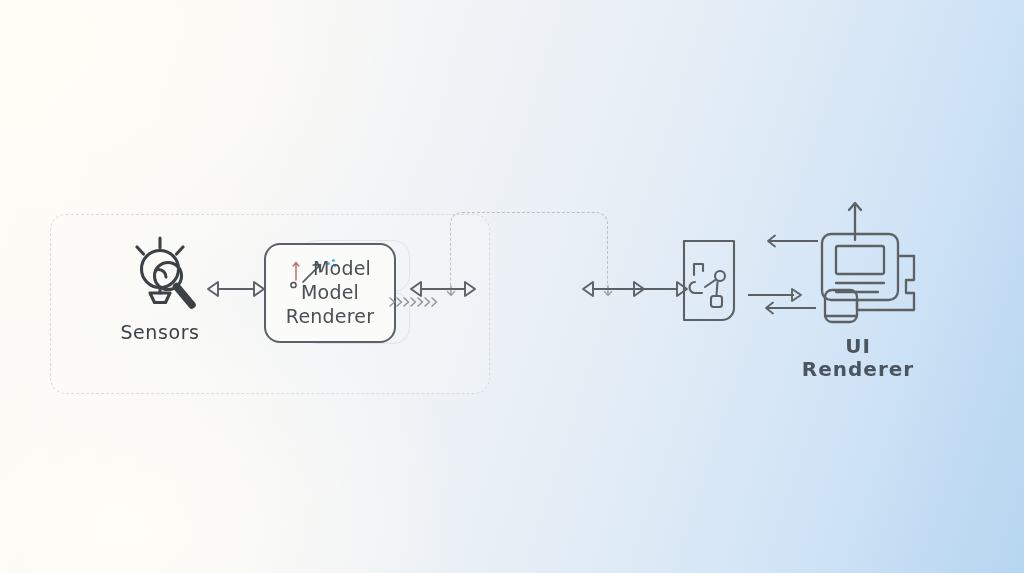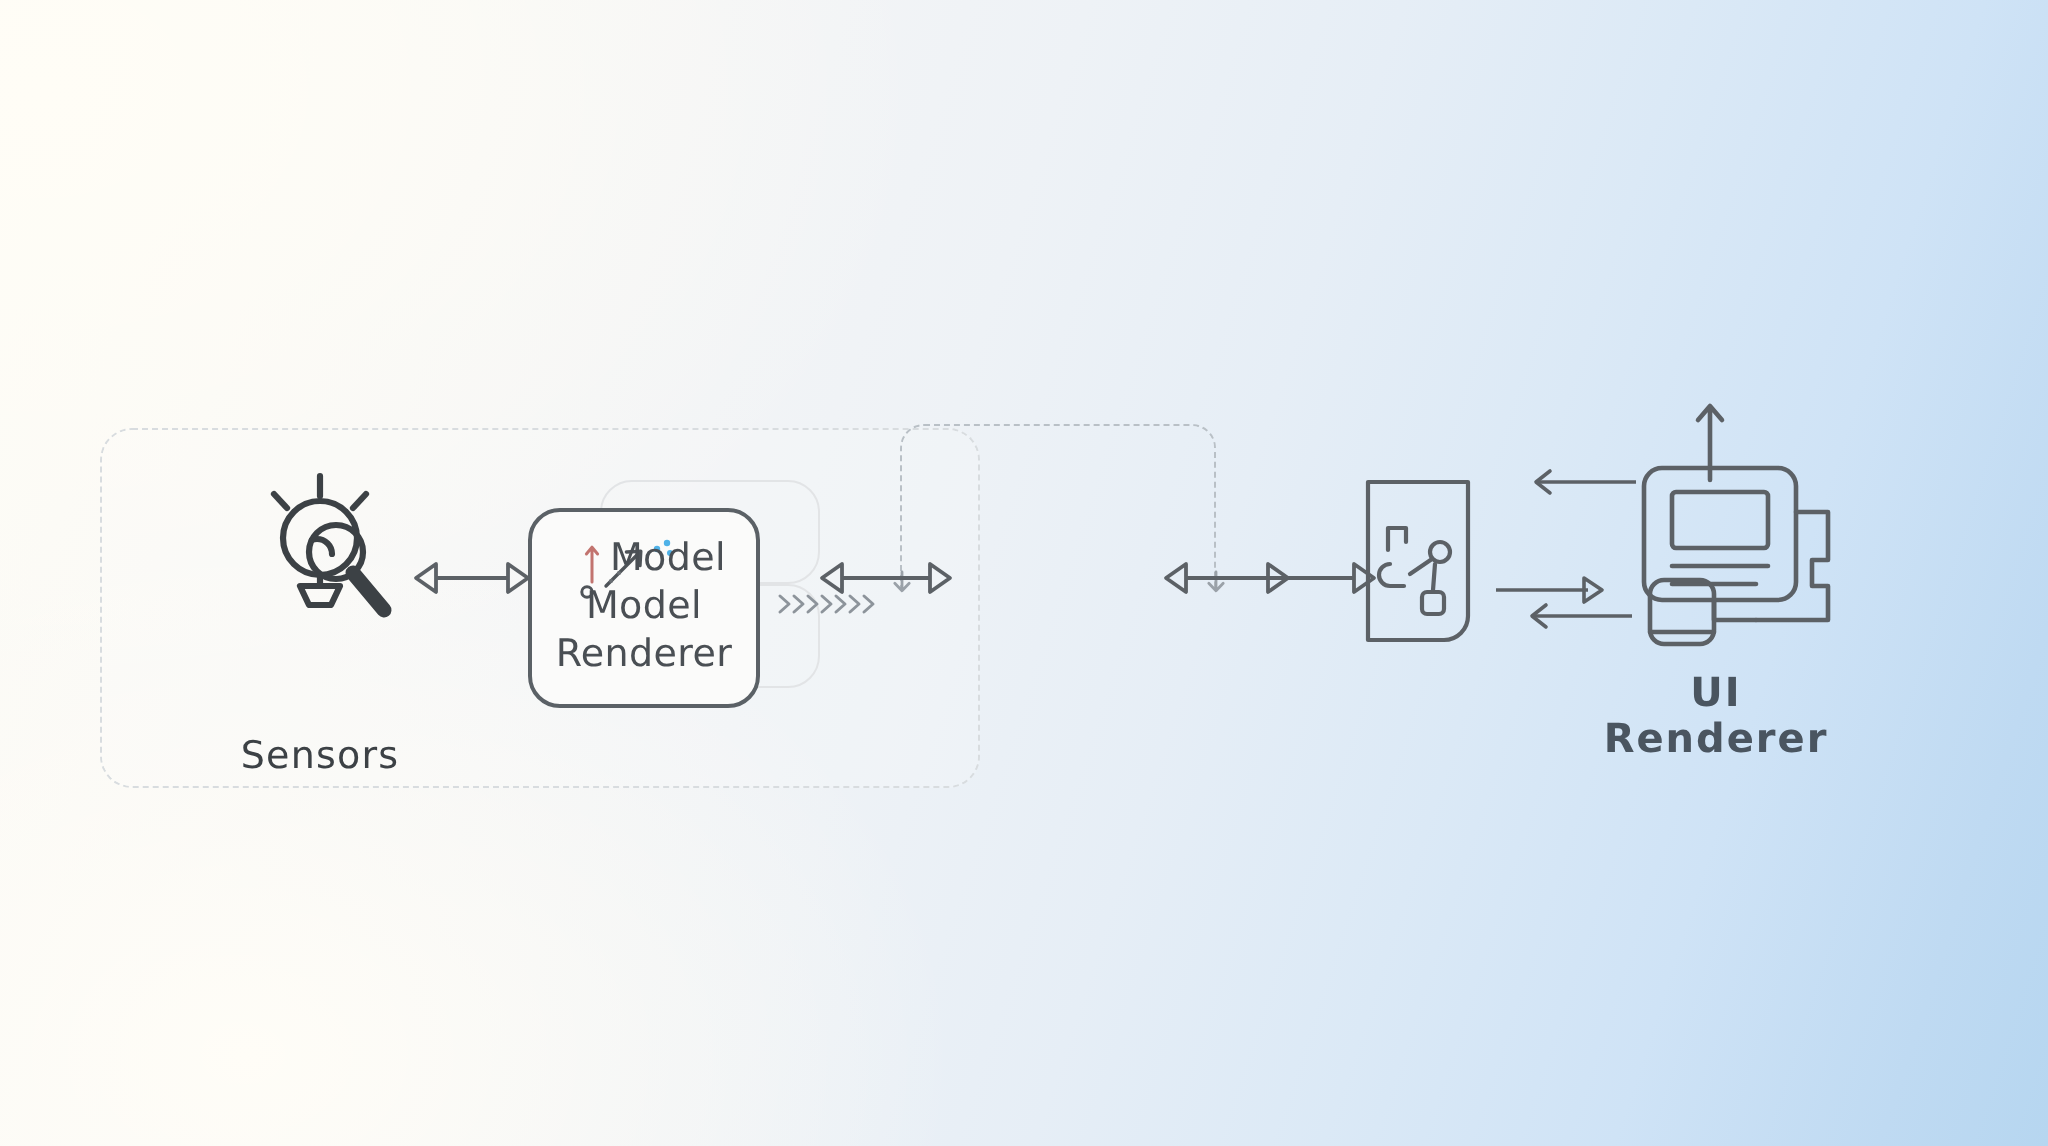--- a/index.html
+++ b/index.html
@@ -91,21 +91,21 @@
 
   <div class="dashed-bracket" style="left:450px;top:212px;width:158px;height:82px;"></div>
 
   <svg class="abs" style="left:444px;top:284px;" width="14" height="14" viewBox="0 0 14 14">
     <path d="M7 2 L7 11 M3.4 7.6 L7 11.4 L10.6 7.6" fill="none" stroke="#9aa1a8" stroke-width="1.4" stroke-linecap="round" stroke-linejoin="round"></path>
   </svg>
   <svg class="abs" style="left:601px;top:284px;" width="14" height="14" viewBox="0 0 14 14">
     <path d="M7 2 L7 11 M3.4 7.6 L7 11.4 L10.6 7.6" fill="none" stroke="#9aa1a8" stroke-width="1.4" stroke-linecap="round" stroke-linejoin="round"></path>
   </svg>
 
-  <div class="node" style="left:104px;top:230px;width:112px;gap:46px;">
+  <div class="node" style="left:104px;top:230px;width:112px;">
     <svg width="86" height="86" viewBox="0 0 86 86">
       <g fill="none" stroke="#3c4145" stroke-width="3.1" stroke-linecap="round" stroke-linejoin="round">
 
         <line x1="43" y1="8" x2="43" y2="18"></line>
         <line x1="20" y1="17" x2="26.5" y2="24"></line>
         <line x1="66" y1="17" x2="59.5" y2="24"></line>
 
         <circle cx="43" cy="39" r="18.5"></circle>
 
         <line x1="43" y1="57.5" x2="43" y2="63"></line>
@@ -124,21 +124,21 @@
 
   <svg class="abs" style="left:205px;top:278px;" width="62" height="22" viewBox="0 0 62 22">
     <line x1="13" y1="11" x2="49" y2="11" stroke="#5c6166" stroke-width="1.9"></line>
     <path d="M13 4 L3 11 L13 18 Z" fill="none" stroke="#5c6166" stroke-width="1.9" stroke-linejoin="round"></path>
     <path d="M49 4 L59 11 L49 18 Z" fill="none" stroke="#5c6166" stroke-width="1.9" stroke-linejoin="round"></path>
   </svg>
 
   <div class="model-ghost" style="left:300px;top:240px;width:110px;height:52px;"></div>
   <div class="model-ghost" style="left:300px;top:292px;width:110px;height:52px;"></div>
 
-  <div class="model-card" style="left:264px;top:254px;width:116px;height:100px;">
+  <div class="model-card" style="left:264px;top:243px;width:132px;height:100px;">
 
     <svg class="abs" style="left:18px;top:9px;" width="60" height="34" viewBox="0 0 60 34">
 
       <path d="M12 26 L12 9 M9.2 12 L12 8.6 L14.8 12" fill="none" stroke="#c2746f" stroke-width="1.5" stroke-linecap="round" stroke-linejoin="round"></path>
 
       <path d="M19 28 L36 11 M29.2 11 L36.4 10.6 L36 17.8" fill="none" stroke="#4f5459" stroke-width="1.7" stroke-linecap="round" stroke-linejoin="round"></path>
 
       <circle cx="21.5" cy="25.5" r="1.05" fill="#6a6f74"></circle>
       <circle cx="25.5" cy="21.5" r="1.05" fill="#6a6f74"></circle>
 

